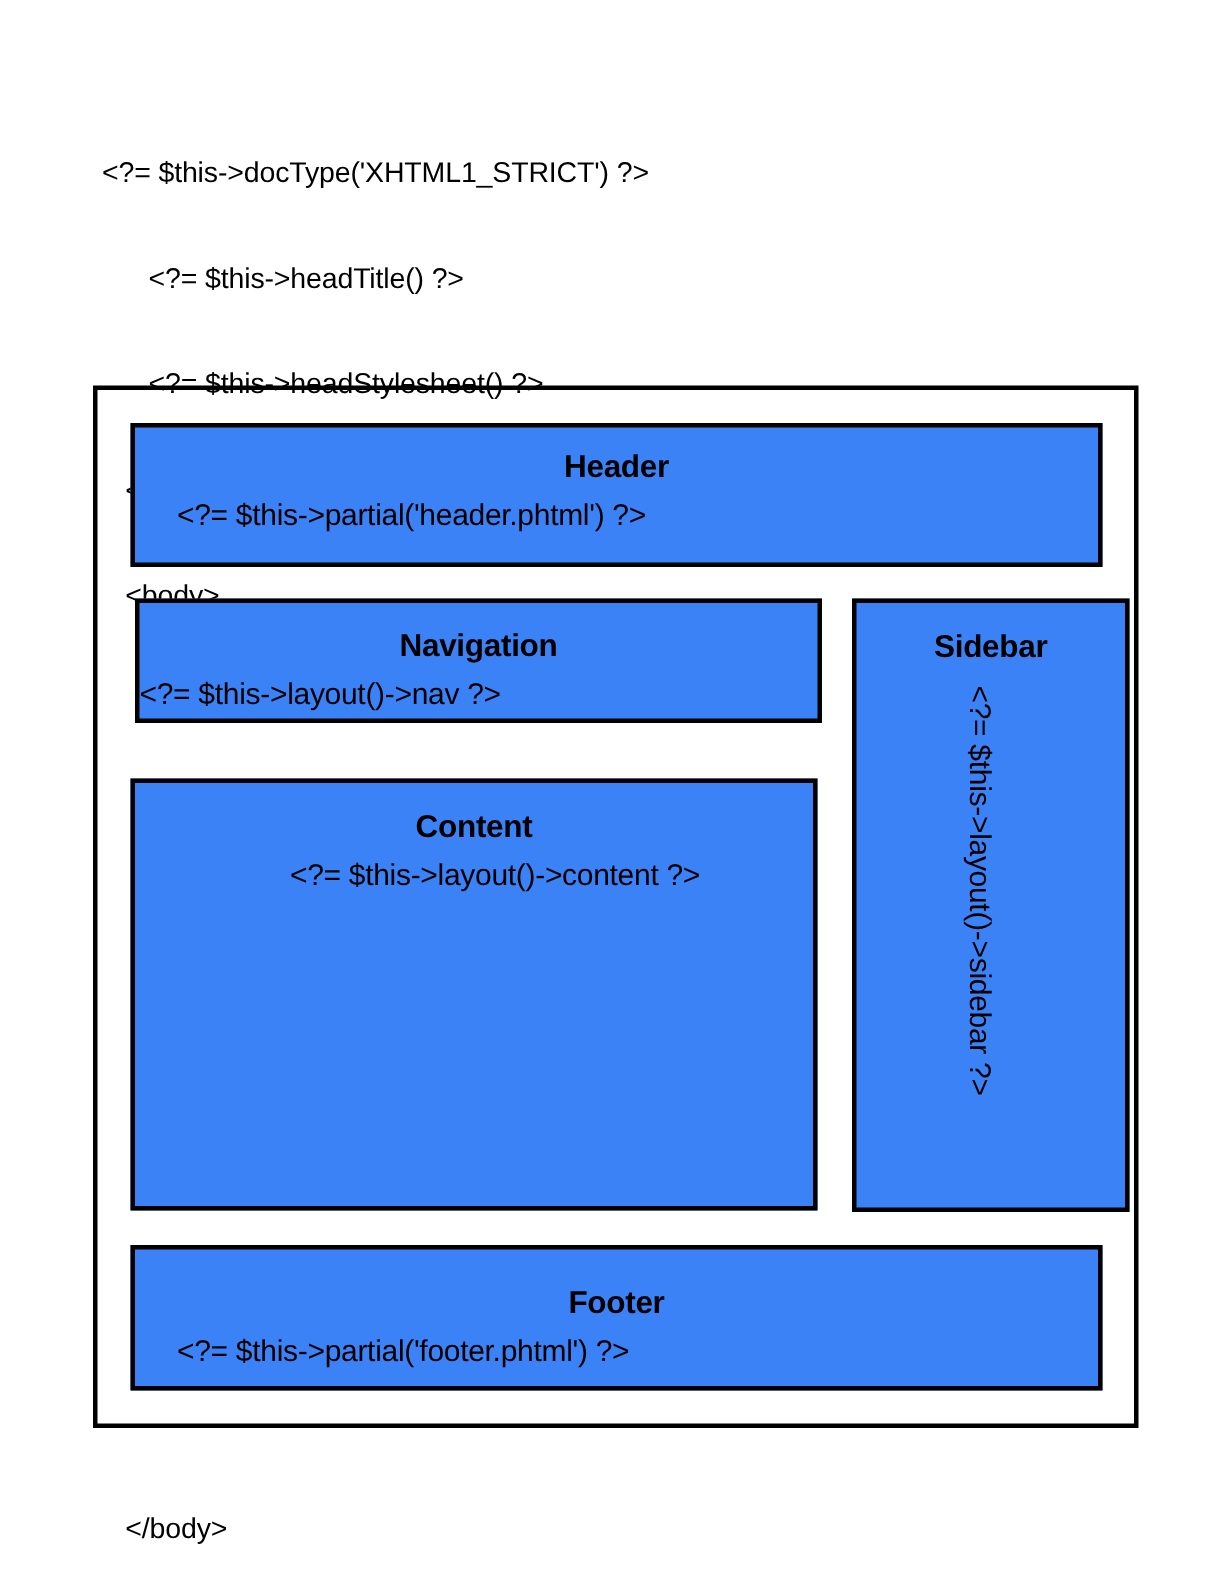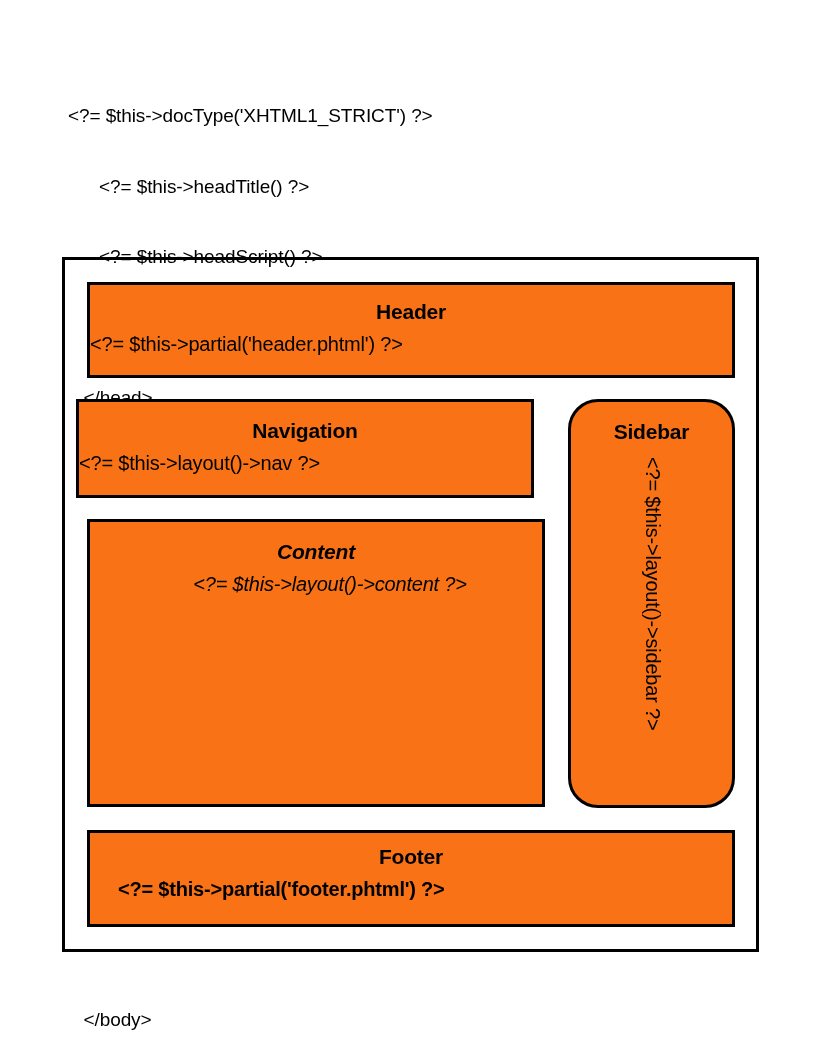--- a/index.html
+++ b/index.html
@@ -59,21 +59,21 @@
     height: 695px;
     border: 3px solid #000000;
     box-sizing: border-box;
   }
 
   
   .region {
     position: absolute;
     border: 3px solid #000000;
     box-sizing: border-box;
-    background: #f97316;
+    background: #3b82f6;
   }
 
   .region-title {
     text-align: center;
     font-weight: bold;
     font-size: 21px;
     letter-spacing: -0.2px;
   }
   .region-code {
     font-size: 20px;
@@ -82,51 +82,49 @@
   }
 
   
   .region-header {
     left: 87px;
     top: 282px;
     width: 648px;
     height: 96px;
   }
   .region-header .region-title { margin-top: 15px; }
-  .region-header .region-code  { margin-top: 9px; }
+  .region-header .region-code  { margin-top: 9px; margin-left: 28px; }
 
   
   .region-nav {
-    left: 76px;
+    left: 90px;
     top: 399px;
     width: 458px;
-    height: 99px;
+    height: 83px;
   }
   .region-nav .region-title { margin-top: 17px; }
   .region-nav .region-code  { margin-top: 9px; }
 
   
   .region-content {
     left: 87px;
     top: 519px;
     width: 458px;
     height: 288px;
-    font-style: italic;
   }
   .region-content .region-title { margin-top: 18px; }
   .region-content .region-code  { margin-top: 9px; margin-left: 28px; text-align: center; }
 
   
   .region-sidebar {
     left: 568px;
     top: 399px;
-    width: 167px;
+    width: 185px;
     height: 409px;
     overflow: hidden;
-    border-radius: 30px;
   }
   .region-sidebar .region-title { margin-top: 18px; }
   .sidebar-vertical-wrap {
     position: absolute;
     left: 0;
     top: 55px;
     width: 161px;
     height: 348px;
     overflow: hidden;
   }
@@ -141,32 +139,31 @@
     letter-spacing: -0.2px;
   }
 
   
   .region-footer {
     left: 87px;
     top: 830px;
     width: 648px;
     height: 97px;
   }
-  .region-footer .region-title { margin-top: 12px; }
-  .region-footer .region-code  { margin-top: 9px; margin-left: 28px; font-weight: bold; }
+  .region-footer .region-title { margin-top: 24px; }
+  .region-footer .region-code  { margin-top: 9px; margin-left: 28px; }
 </style>
 </head>
 <body>
 
 <div id="page">
 
   <div class="code-block">
     <span class="code-line">&lt;?= $this-&gt;docType('XHTML1_STRICT') ?&gt;</span>
     <span class="code-line">      &lt;?= $this-&gt;headTitle() ?&gt;</span>
-    <span class="code-line">      &lt;?= $this-&gt;headScript() ?&gt;</span>
     <span class="code-line">      &lt;?= $this-&gt;headStylesheet() ?&gt;</span>
     <span class="code-line">   &lt;/head&gt;</span>
     <span class="code-line">   &lt;body&gt;</span>
   </div>
 
   <div class="outer-box"></div>
 
   <div class="region region-header">
     <div class="region-title">Header</div>
     <div class="region-code">&lt;?= $this-&gt;partial('header.phtml') ?&gt;</div>

